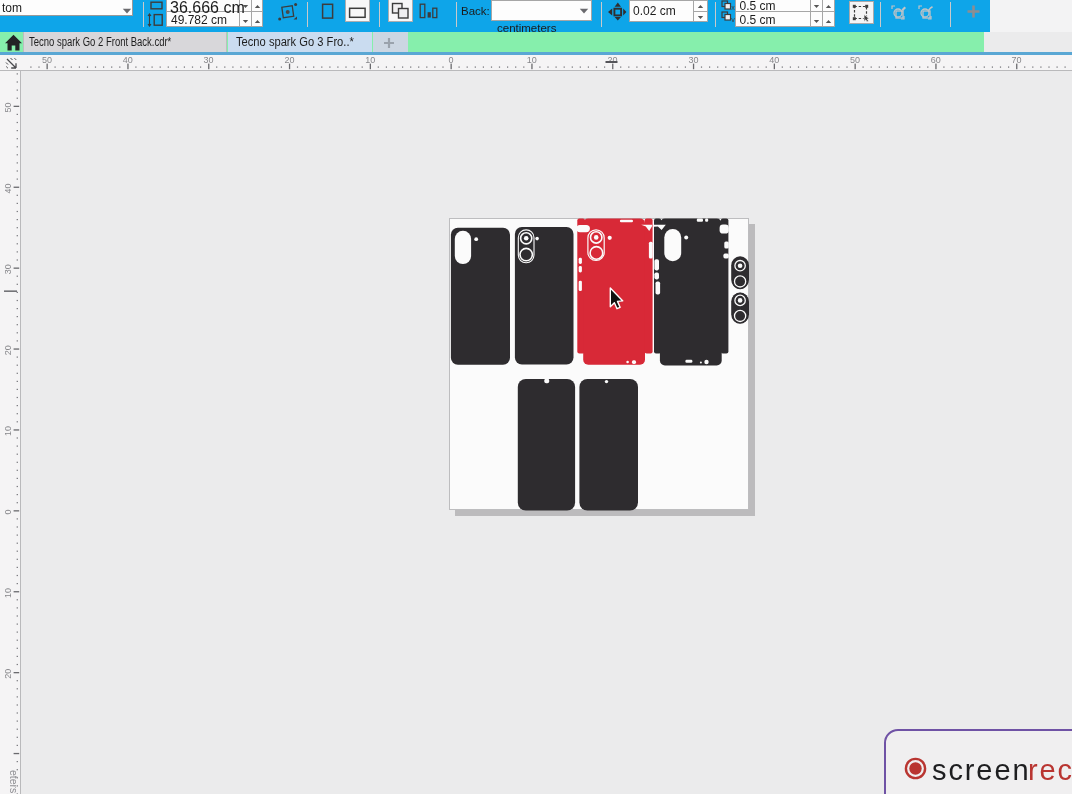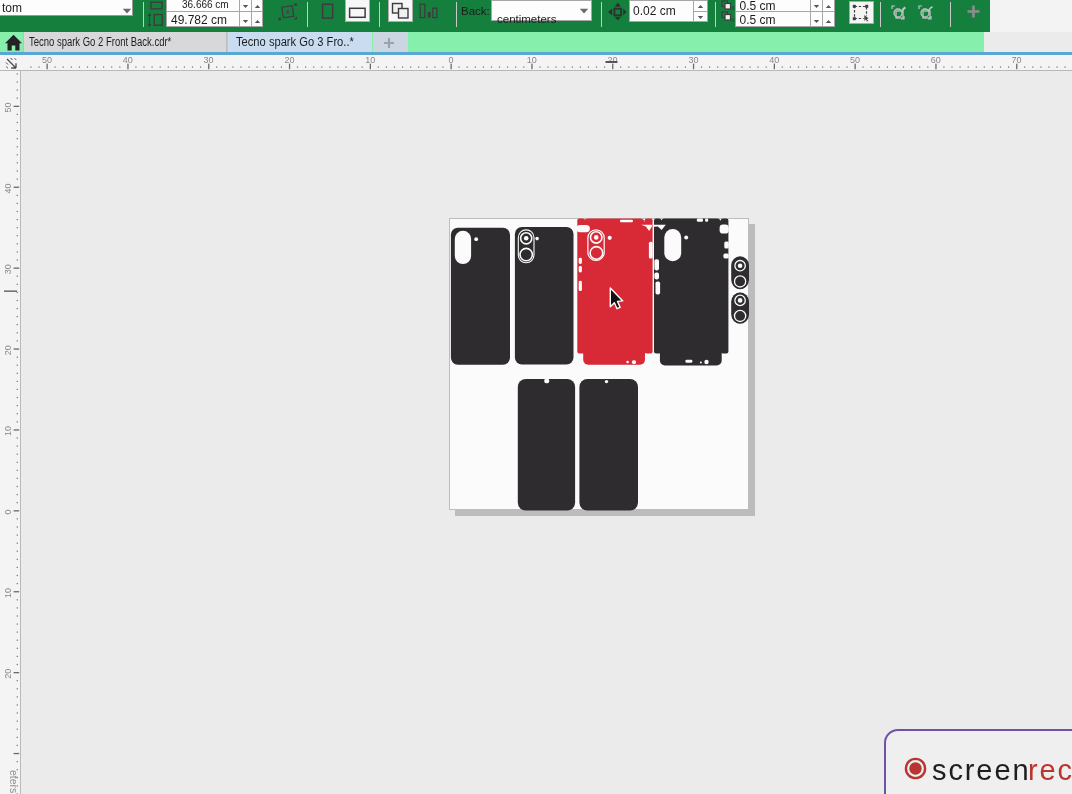--- a/index.html
+++ b/index.html
@@ -1,37 +1,37 @@
 <!DOCTYPE html>
 <html><head><meta charset="utf-8">
 <style>
   * { margin:0; padding:0; box-sizing:border-box; }
   html,body { width:1072px; height:794px; overflow:hidden; }
   body { font-family:"Liberation Sans", sans-serif; position:relative; background:#ebebec; }
 </style></head>
 <body>
-  <div style="position:absolute;left:0;top:0;width:1072px;height:32px;background:#15803d;overflow:hidden">
+  <div style="position:absolute;left:0;top:0;width:1072px;height:32px;background:#0ea5e9;overflow:hidden">
     <div style="position:absolute;left:-8px;top:-10px;width:141px;height:26px;background:#fdfdfd;border:1px solid #999"></div>
     <div style="position:absolute;left:2px;top:1px;font-size:12px;color:#1c1c1c">tom</div>
     <svg style="position:absolute;left:122px;top:8px" width="10" height="6" viewBox="0 0 10 6">
       <path d="M0.8 0.8 L5 5.6 L9.2 0.8 Z" fill="#6a6a6e"></path>
     </svg>
     <div style="position:absolute;left:143px;top:2px;width:1px;height:25px;background:#c9c9cb"></div>
     <svg style="position:absolute;left:150px;top:1px" width="13" height="9" viewBox="0 0 13 9">
       <rect x="1" y="1.2" width="11" height="6.6" fill="none" stroke="#3c3c3c" stroke-width="1.4"></rect>
     </svg>
     <svg style="position:absolute;left:147px;top:13px" width="17" height="14" viewBox="0 0 17 14">
       <path d="M2.5 1 L2.5 13 M1 3 L2.5 1 L4 3 M1 11 L2.5 13 L4 11" fill="none" stroke="#3c3c3c" stroke-width="1.1"></path>
       <rect x="7.2" y="1.6" width="8" height="10.6" fill="none" stroke="#3c3c3c" stroke-width="1.4"></rect>
     </svg>
     <div style="position:absolute;left:166px;top:-4px;width:97px;height:31px;background:#fdfdfd;border:1px solid #a6a6a6"></div>
     <div style="position:absolute;left:166px;top:10.5px;width:97px;height:1px;background:#a6a6a6"></div>
     <div style="position:absolute;left:239px;top:-4px;width:1px;height:31px;background:#a6a6a6"></div>
     <div style="position:absolute;left:251px;top:-4px;width:1px;height:31px;background:#a6a6a6"></div>
-    <div style="position:absolute;left:182px;top:-1px;font-size:10px;color:#1c1c1c">36.666 cm</div>
+    <div style="position:absolute;left:170px;top:-1px;font-size:16px;color:#1c1c1c">36.666 cm</div>
     <div style="position:absolute;left:171px;top:13px;font-size:12px;color:#1c1c1c">49.782 cm</div>
     <svg style="position:absolute;left:242px;top:3.5px" width="7" height="5" viewBox="0 0 7 5">
       <path d="M0.8 1 L3.5 4 L6.2 1 Z" fill="#555"></path>
     </svg>
     <svg style="position:absolute;left:254px;top:3.5px" width="7" height="5" viewBox="0 0 7 5">
       <path d="M0.8 4 L3.5 1 L6.2 4 Z" fill="#555"></path>
     </svg>
     <svg style="position:absolute;left:242px;top:18.5px" width="7" height="5" viewBox="0 0 7 5">
       <path d="M0.8 1 L3.5 4 L6.2 1 Z" fill="#555"></path>
     </svg>
@@ -60,21 +60,21 @@
       <rect x="7.5" y="6.5" width="9.5" height="9.5" fill="#f0eff1" stroke="#3c3c3c" stroke-width="1.4"></rect>
     </svg>
     <svg style="position:absolute;left:419px;top:3px" width="19" height="16" viewBox="0 0 19 16">
       <rect x="1.2" y="1.2" width="4.6" height="13.4" fill="none" stroke="#3c3c3c" stroke-width="1.3"></rect>
       <rect x="8.6" y="9.2" width="3.2" height="5.4" fill="#3c3c3c"></rect>
       <rect x="13.8" y="5.2" width="4" height="9.4" fill="none" stroke="#3c3c3c" stroke-width="1.3"></rect>
     </svg>
     <div style="position:absolute;left:456px;top:2px;width:1px;height:25px;background:#c9c9cb"></div>
     <div style="position:absolute;left:461px;top:4.5px;font-size:11.5px;color:#1c1c1c">Back:</div>
     <div style="position:absolute;left:491px;top:0px;width:101px;height:21px;background:#fdfdfd;border:1px solid #a6a6a6"></div>
-    <div style="position:absolute;left:497px;top:13px;font-size:11.5px;color:#1c1c1c">centimeters</div>
+    <div style="position:absolute;left:497px;top:22px;font-size:11.5px;color:#1c1c1c">centimeters</div>
     <svg style="position:absolute;left:579px;top:8px" width="10" height="6" viewBox="0 0 10 6">
       <path d="M0.8 0.8 L5 5.6 L9.2 0.8 Z" fill="#6a6a6e"></path>
     </svg>
     <div style="position:absolute;left:601px;top:2px;width:1px;height:25px;background:#c9c9cb"></div>
     <svg style="position:absolute;left:607px;top:2px" width="20" height="19" viewBox="0 0 20 19">
       <rect x="7.4" y="6.7" width="6.7" height="6.7" fill="none" stroke="#2f2f31" stroke-width="1.9"></rect>
       <path d="M10.8 0.6 L14 4.7 L7.6 4.7 Z" fill="#2f2f31"></path>
       <path d="M10.8 18.4 L14 14.9 L7.6 14.9 Z" fill="#2f2f31"></path>
       <path d="M1 10 L5.2 6.6 L5.2 13.4 Z" fill="#2f2f31"></path>
       <path d="M19.4 10 L16.2 6.6 L16.2 13.4 Z" fill="#2f2f31"></path>

